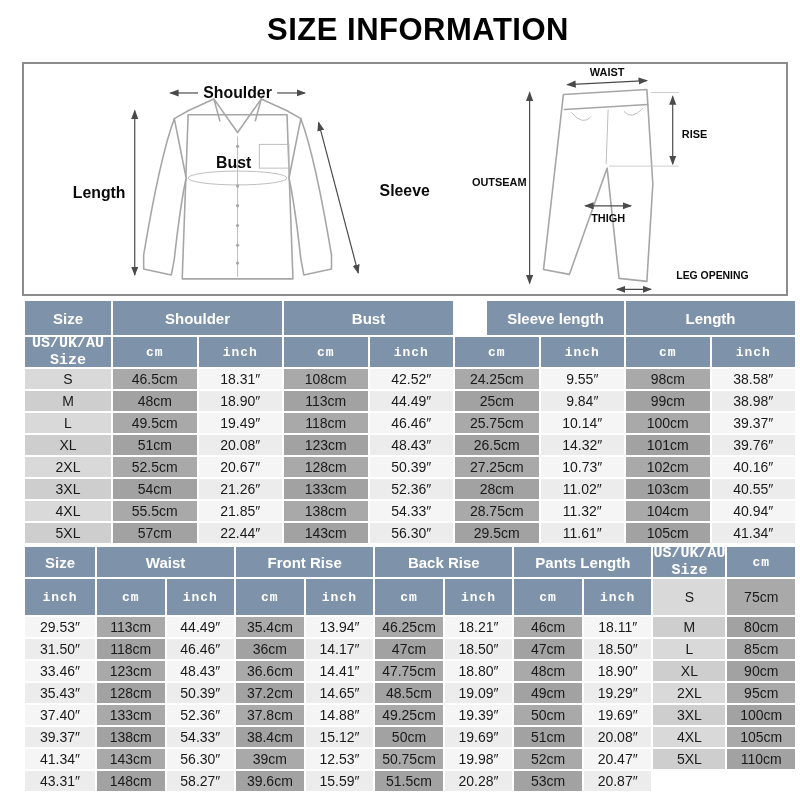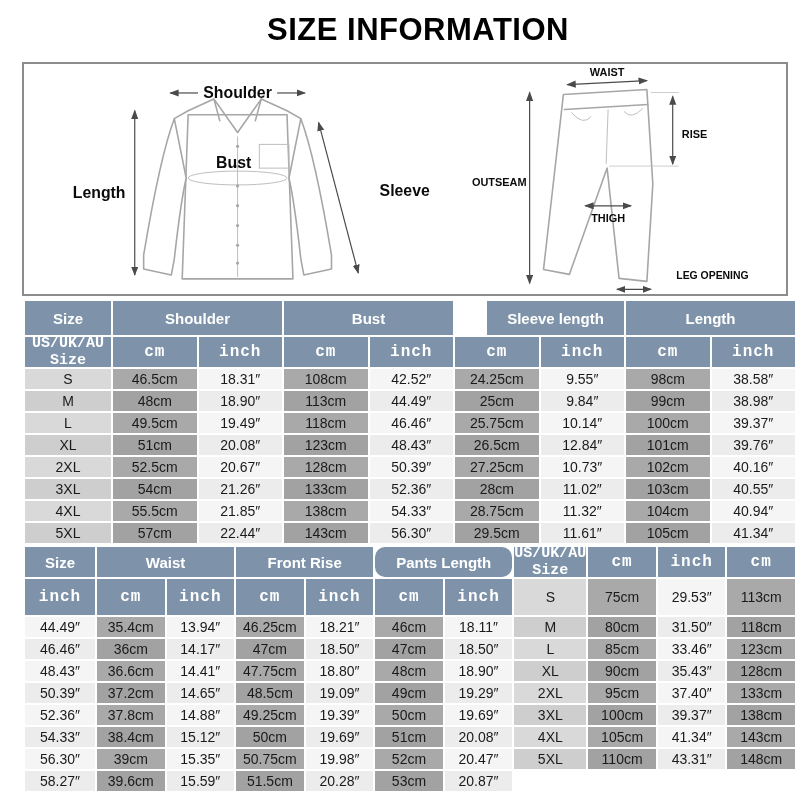--- a/index.html
+++ b/index.html
@@ -19,21 +19,21 @@
   .lblL{font:bold 16px "Liberation Sans",sans-serif;fill:#0a0a0a;}
   .lblS{font:bold 11px "Liberation Sans",sans-serif;fill:#0a0a0a;}
   .lblXS{font:bold 10.5px "Liberation Sans",sans-serif;fill:#0a0a0a;}
 
   .size-table{position:absolute;left:25px;width:770px;display:grid;gap:2px;background:#fff;}
   .t1{top:301px;grid-template-columns:86px repeat(8,1fr);grid-template-rows:34px 30px repeat(8,20px);}
   .t2{top:547px;grid-template-columns:70px repeat(10,1fr);grid-template-rows:30px 36px repeat(8,20px);}
   .cell{display:flex;align-items:center;justify-content:center;box-sizing:border-box;}
   .gh{background:var(--header-bg,#7e93a9);color:#fff;font-weight:bold;}
   .h1{font-size:15px;}
-  .h2{font-family:"Liberation Mono",monospace;font-size:16px;letter-spacing:1px;}
+  .h2{font-family:"Liberation Mono",monospace;font-size:13px;letter-spacing:1px;}
   .subsize{font-family:"Liberation Mono",monospace;font-size:15px;line-height:1.15;
            text-align:center;white-space:pre-line;font-weight:bold;}
   .c-size{background:var(--size-bg,#d9d9d9);font-size:14px;color:#1a1a1a;}
   .c-cm{background:var(--cm-bg,#a9a9a9);font-size:14px;color:#1a1a1a;}
   .c-inch{background:var(--inch-bg,#f5f5f5);font-size:14px;color:#1a1a1a;}
   .alt.c-size{background:#cecece;}
   .alt.c-cm{background:#a2a2a2;}
   .alt.c-inch{background:#ececec;}
 </style>
 </head>
@@ -148,21 +148,21 @@
       <div class="cell c-cm">25.75cm</div>
       <div class="cell c-inch">10.14″</div>
       <div class="cell c-cm">100cm</div>
       <div class="cell c-inch">39.37″</div>
       <div class="cell c-size alt">XL</div>
       <div class="cell c-cm alt">51cm</div>
       <div class="cell c-inch alt">20.08″</div>
       <div class="cell c-cm alt">123cm</div>
       <div class="cell c-inch alt">48.43″</div>
       <div class="cell c-cm alt">26.5cm</div>
-      <div class="cell c-inch alt">12.84″</div>
+      <div class="cell c-inch alt">14.32″</div>
       <div class="cell c-cm alt">101cm</div>
       <div class="cell c-inch alt">39.76″</div>
       <div class="cell c-size">2XL</div>
       <div class="cell c-cm">52.5cm</div>
       <div class="cell c-inch">20.67″</div>
       <div class="cell c-cm">128cm</div>
       <div class="cell c-inch">50.39″</div>
       <div class="cell c-cm">27.25cm</div>
       <div class="cell c-inch">10.73″</div>
       <div class="cell c-cm">102cm</div>
@@ -193,21 +193,22 @@
       <div class="cell c-cm alt">29.5cm</div>
       <div class="cell c-inch alt">11.61″</div>
       <div class="cell c-cm alt">105cm</div>
       <div class="cell c-inch alt">41.34″</div>
     </div>
 
   <div id="table2" class="size-table t2">
       <div class="cell gh h1">Size</div>
       <div class="cell gh h1" style="grid-column: span 2;">Waist</div>
       <div class="cell gh h1" style="grid-column: span 2; text-align: center;">Front Rise</div>
-      <div class="cell gh h1" style="grid-column: span 2; border-radius: 10px;">Pants Length</div>
+      <div class="cell gh h1" style="grid-column: span 2;">Back Rise</div>
+      <div class="cell gh h1" style="grid-column: span 2;">Pants Length</div>
       <div class="cell gh subsize">US/UK/AU
 Size</div>
       <div class="cell gh h2">cm</div>
       <div class="cell gh h2">inch</div>
       <div class="cell gh h2">cm</div>
       <div class="cell gh h2">inch</div>
       <div class="cell gh h2">cm</div>
       <div class="cell gh h2">inch</div>
       <div class="cell gh h2">cm</div>
       <div class="cell gh h2">inch</div>
@@ -278,21 +279,21 @@
       <div class="cell c-cm alt">50cm</div>
       <div class="cell c-inch alt">19.69″</div>
       <div class="cell c-cm alt">51cm</div>
       <div class="cell c-inch alt">20.08″</div>
       <div class="cell c-size">4XL</div>
       <div class="cell c-cm">105cm</div>
       <div class="cell c-inch">41.34″</div>
       <div class="cell c-cm">143cm</div>
       <div class="cell c-inch">56.30″</div>
       <div class="cell c-cm">39cm</div>
-      <div class="cell c-inch">15.35″</div>
+      <div class="cell c-inch">12.53″</div>
       <div class="cell c-cm">50.75cm</div>
       <div class="cell c-inch">19.98″</div>
       <div class="cell c-cm">52cm</div>
       <div class="cell c-inch">20.47″</div>
       <div class="cell c-size alt">5XL</div>
       <div class="cell c-cm alt">110cm</div>
       <div class="cell c-inch alt">43.31″</div>
       <div class="cell c-cm alt">148cm</div>
       <div class="cell c-inch alt">58.27″</div>
       <div class="cell c-cm alt">39.6cm</div>

